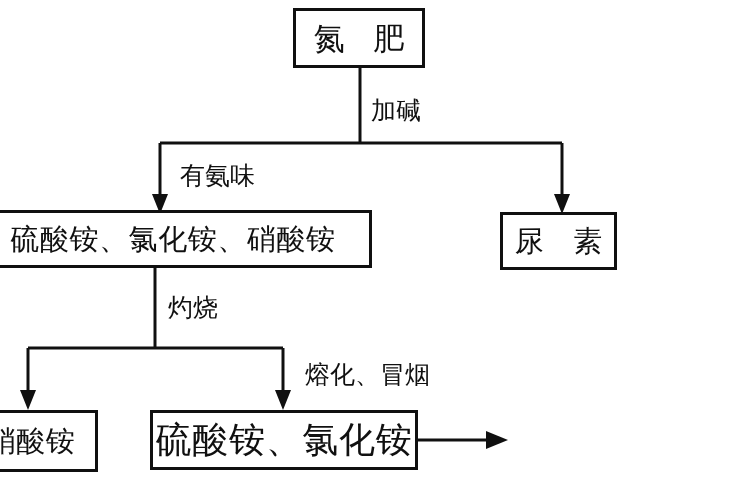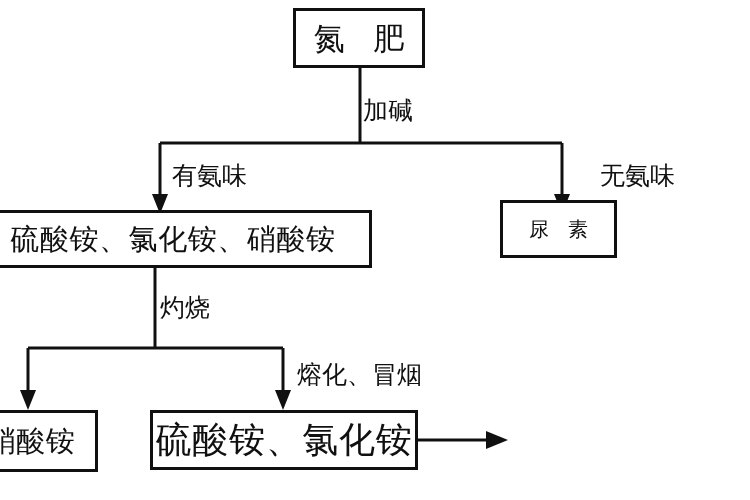--- a/index.html
+++ b/index.html
@@ -42,42 +42,42 @@
     left: 293px; top: 8px; width: 132px; height: 60px;
     font-size: 31px;
   }
   #node-fertilizer .node-label { letter-spacing: 0.30em; text-indent: 0.30em; }
 
   #node-ammonium-group {
     left: -26px; top: 210px; width: 398px; height: 58px;
     font-size: 29px;
   }
   #node-urea {
-    left: 500px; top: 200px; width: 117px; height: 58px;
-    font-size: 20px;
-    font-family: Liberation Serif, serif;
+    left: 500px; top: 212px; width: 117px; height: 58px;
+    font-size: 29px;
   }
   #node-urea .node-label { letter-spacing: 0.35em; text-indent: 0.35em; }
 
   #node-nitrate {
     left: -36px; top: 410px; width: 134px; height: 62px;
     font-size: 29px;
   }
   #node-sulfate-chloride {
     left: 150px; top: 410px; width: 268px; height: 60px;
     font-size: 36px;
   }
 
   
   .edge-label {
     position: absolute;
     color: #101010;
     white-space: nowrap;
     line-height: 1;
     font-size: 25px;
+    padding-left: 8px;
   }
   #label-add-alkali { left: 363px; top: 98px; }
   #label-has-ammonia { left: 172px; top: 163px; text-align: right; }
   #label-no-ammonia { left: 600px; top: 163px; }
   #label-ignite { left: 160px; top: 295px; }
   #label-burn-bright { left: 42px; top: 362px; }
   #label-melt-smoke { left: 297px; top: 362px; }
 
   #note-precipitate {
     position: absolute;
@@ -147,21 +147,20 @@
   </div>
 
   <div class="node" id="node-sulfate-chloride">
     <span class="node-label">硫酸铵、氯化铵</span>
   </div>
 
   <div class="edge-label" id="label-add-alkali">加碱</div>
 
   <div class="edge-label" id="label-has-ammonia">有氨味</div>
 
-  <div class="edge-label" id="label-no-ammonia">无氨味</div>
 
   <div class="edge-label" id="label-ignite">灼烧</div>
 
 
   <div class="edge-label" id="label-melt-smoke">熔化、冒烟</div>
 
 
 </div>
 
 </body></html>

